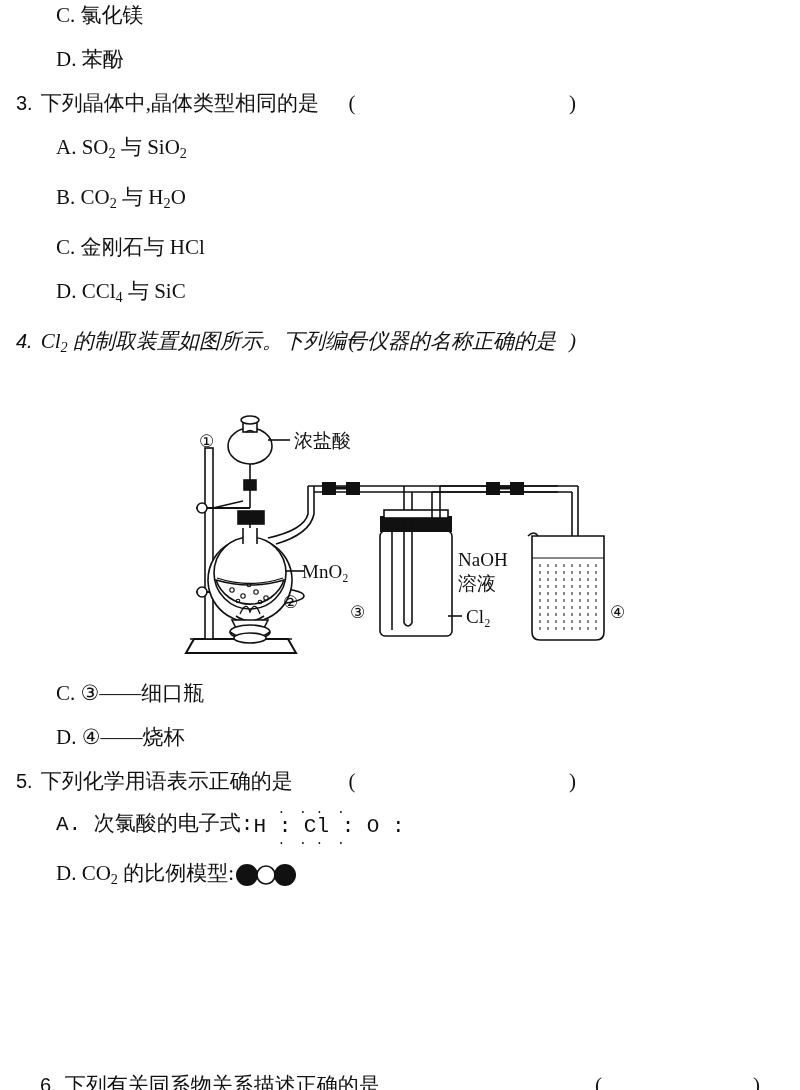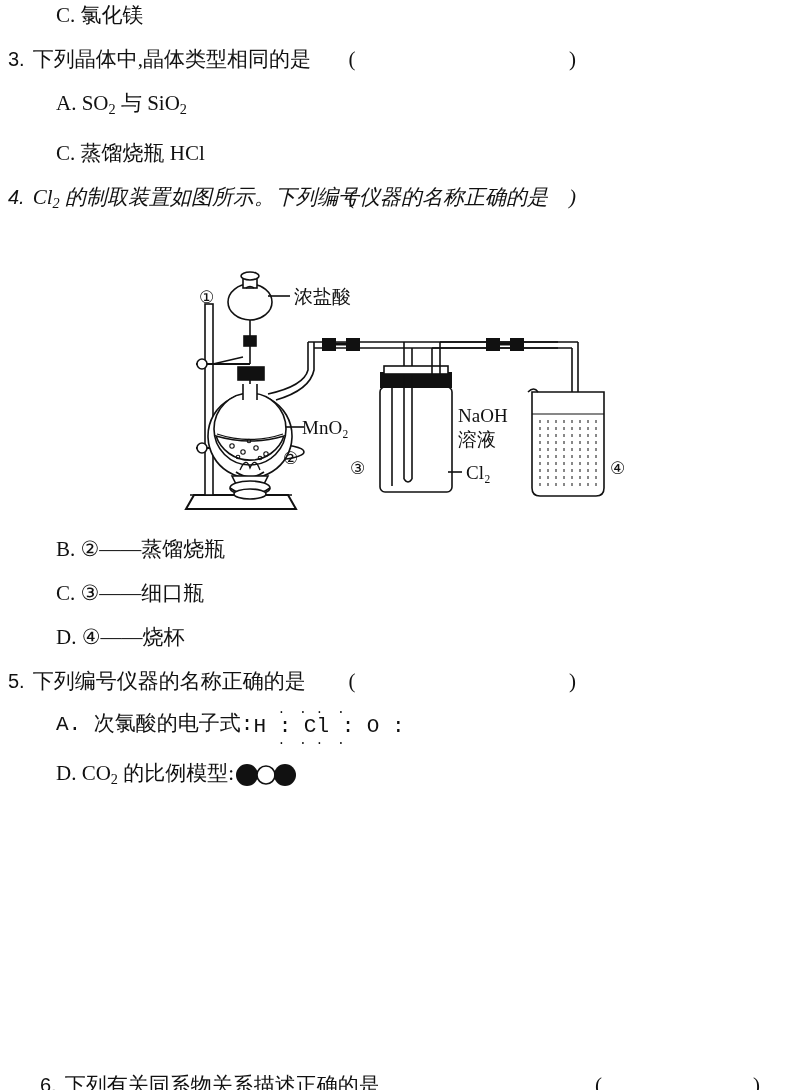--- a/index.html
+++ b/index.html
@@ -25,21 +25,21 @@
   .line {
     font-size: 21px;
     line-height: 30px;
     margin: 0 0 14px 0;
     white-space: nowrap;
   }
   .opt {
     padding-left: 56px;
   }
   .q {
-    padding-left: 8px;
+    padding-left: 16px;
     position: relative;
   }
   .q-num {
     font-family: "Liberation Sans", sans-serif;
     font-size: 20px;
   }
   .paren {
     position: absolute;
     right: 30px;
     letter-spacing: 26px;
@@ -81,33 +81,42 @@
   }
   .p4 { vertical-align: middle; }
   .co2model { vertical-align: middle; }
 </style>
 </head>
 <body>
 
 <div class="page">
 
   <div class="line opt">C. 氯化镁</div>
+  <div class="line opt">D. 苯酚</div>
 
   <div class="line q">
     <span class="q-num">3.</span><span class="sp"></span><span>下列晶体中,晶体类型相同的是</span>
     <span class="paren">(&nbsp;&nbsp;&nbsp;&nbsp;&nbsp;&nbsp;)</span>
   </div>
 
   <div class="line opt">
     <span>A.</span>
     <span>SO<sub>2</sub> 与 SiO<sub>2</sub></span>
   </div>
   <div class="line opt">
+    <span>B.</span>
+    <span>CO<sub>2</sub> 与 H<sub>2</sub>O</span>
+  </div>
+  <div class="line opt">
     <span>C.</span>
-    <span>蒸馏烧瓶 HCl</span>
+    <span>金刚石与 HCl</span>
+  </div>
+  <div class="line opt">
+    <span>D.</span>
+    <span>CCl<sub>4</sub> 与 SiC</span>
   </div>
 
   <div class="line q" style="margin-bottom:6px;font-style:italic;">
     <span class="q-num">4.</span><span class="sp"></span><span>Cl<sub>2</sub> 的制取装置如图所示。下列编号仪器的名称正确的是</span>
     <span class="paren">(&nbsp;&nbsp;&nbsp;&nbsp;&nbsp;&nbsp;)</span>
   </div>
 
   <div class="fig-wrap">
     <svg width="800" height="300" viewBox="0 0 800 300">
       <g stroke="#111" fill="none" stroke-width="1.6">
@@ -228,34 +237,30 @@
         <text x="294" y="79">浓盐酸</text>
         <text x="302" y="210">MnO₂</text>
         <text x="458" y="198">NaOH</text>
         <text x="458" y="222">溶液</text>
         <text x="466" y="255">Cl₂</text>
       </g>
     </svg>
   </div>
 
   <div class="line opt">
-    <span>B.</span>
-    <span>②——蒸馏烧瓶</span>
-  </div>
-  <div class="line opt">
     <span>C.</span>
     <span>③——细口瓶</span>
   </div>
   <div class="line opt">
     <span>D.</span>
     <span>④——烧杯</span>
   </div>
 
   <div class="line q">
-    <span class="q-num">5.</span><span class="sp"></span><span>下列编号仪器的名称正确的是</span>
+    <span class="q-num">5.</span><span class="sp"></span><span>下列化学用语表示正确的是</span>
     <span class="paren">(&nbsp;&nbsp;&nbsp;&nbsp;&nbsp;&nbsp;)</span>
   </div>
 
   <div class="line opt" style="margin-bottom:18px;font-family:Liberation Mono, monospace;">
     <span>A.</span>
     <span>次氯酸的电子式:</span><span class="ediag"><span style="position:relative;display:inline-block;">
       <span style="position:absolute;left:24px;top:-14px;font-size:13px;letter-spacing:3px;">· ·</span>
       <span style="position:absolute;left:62px;top:-14px;font-size:13px;letter-spacing:3px;">· ·</span>
       <span style="position:absolute;left:24px;top:17px;font-size:13px;letter-spacing:3px;">· ·</span>
       <span style="position:absolute;left:62px;top:17px;font-size:13px;letter-spacing:3px;">· ·</span>

